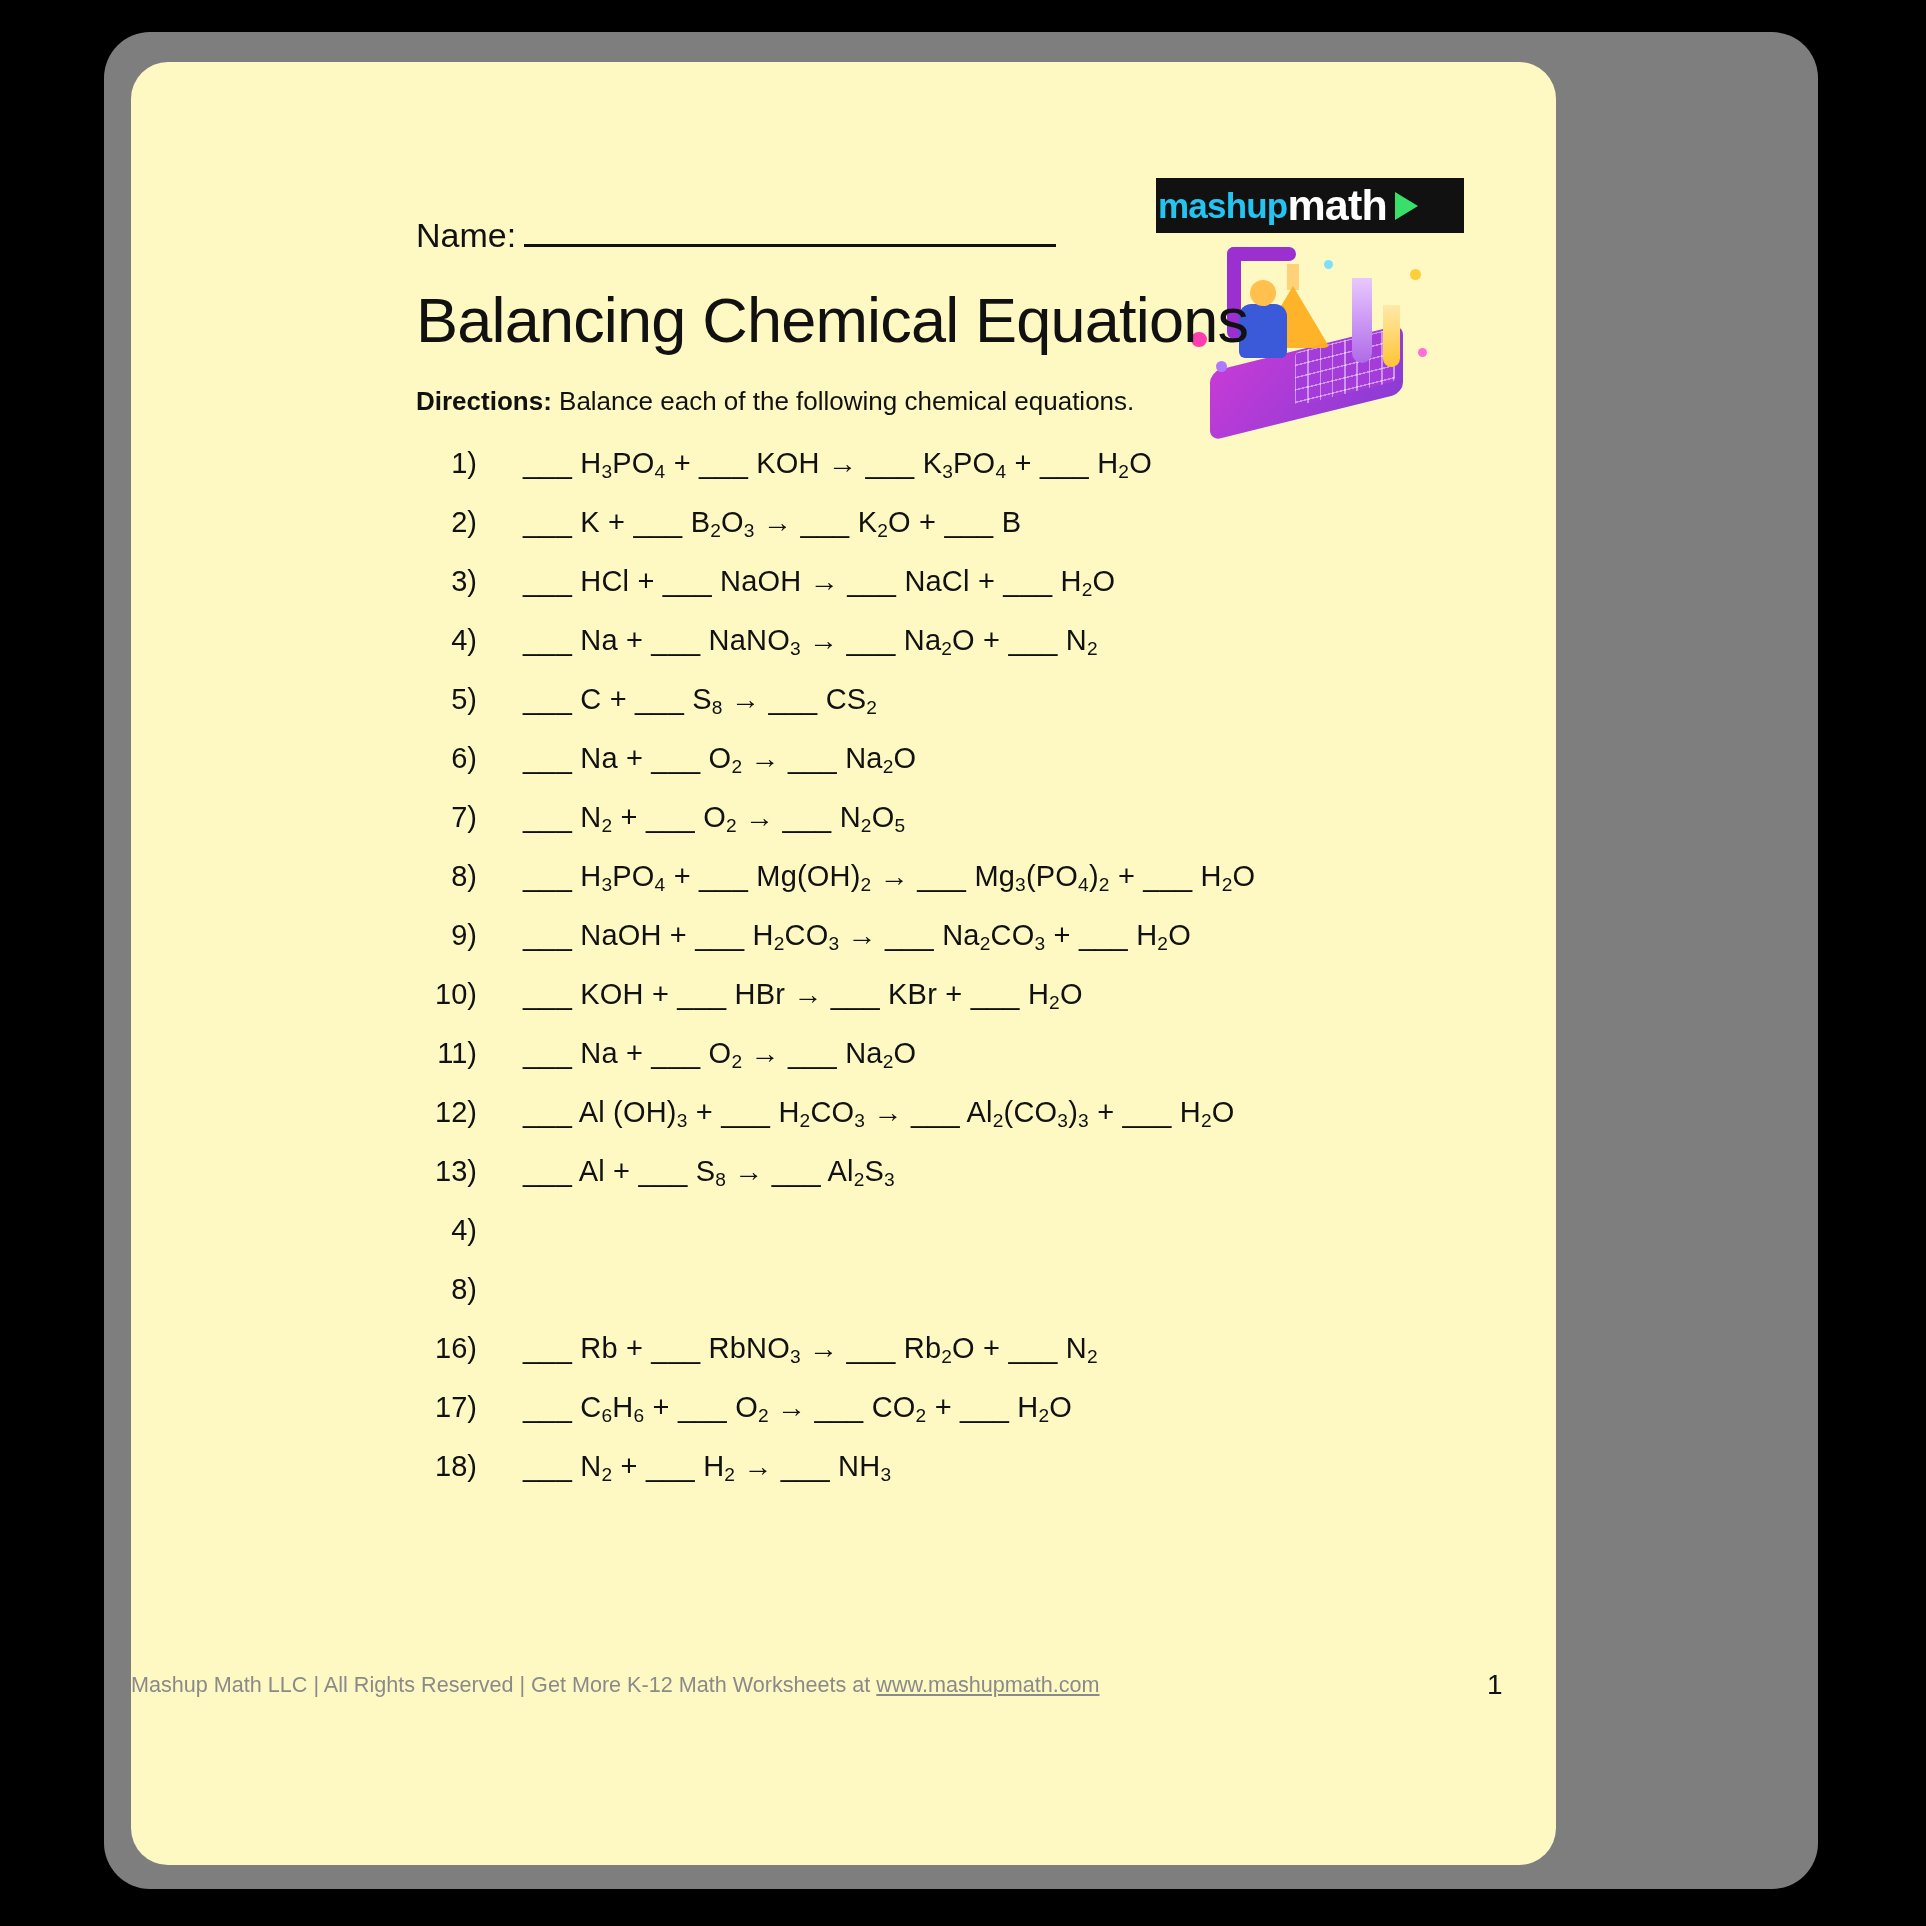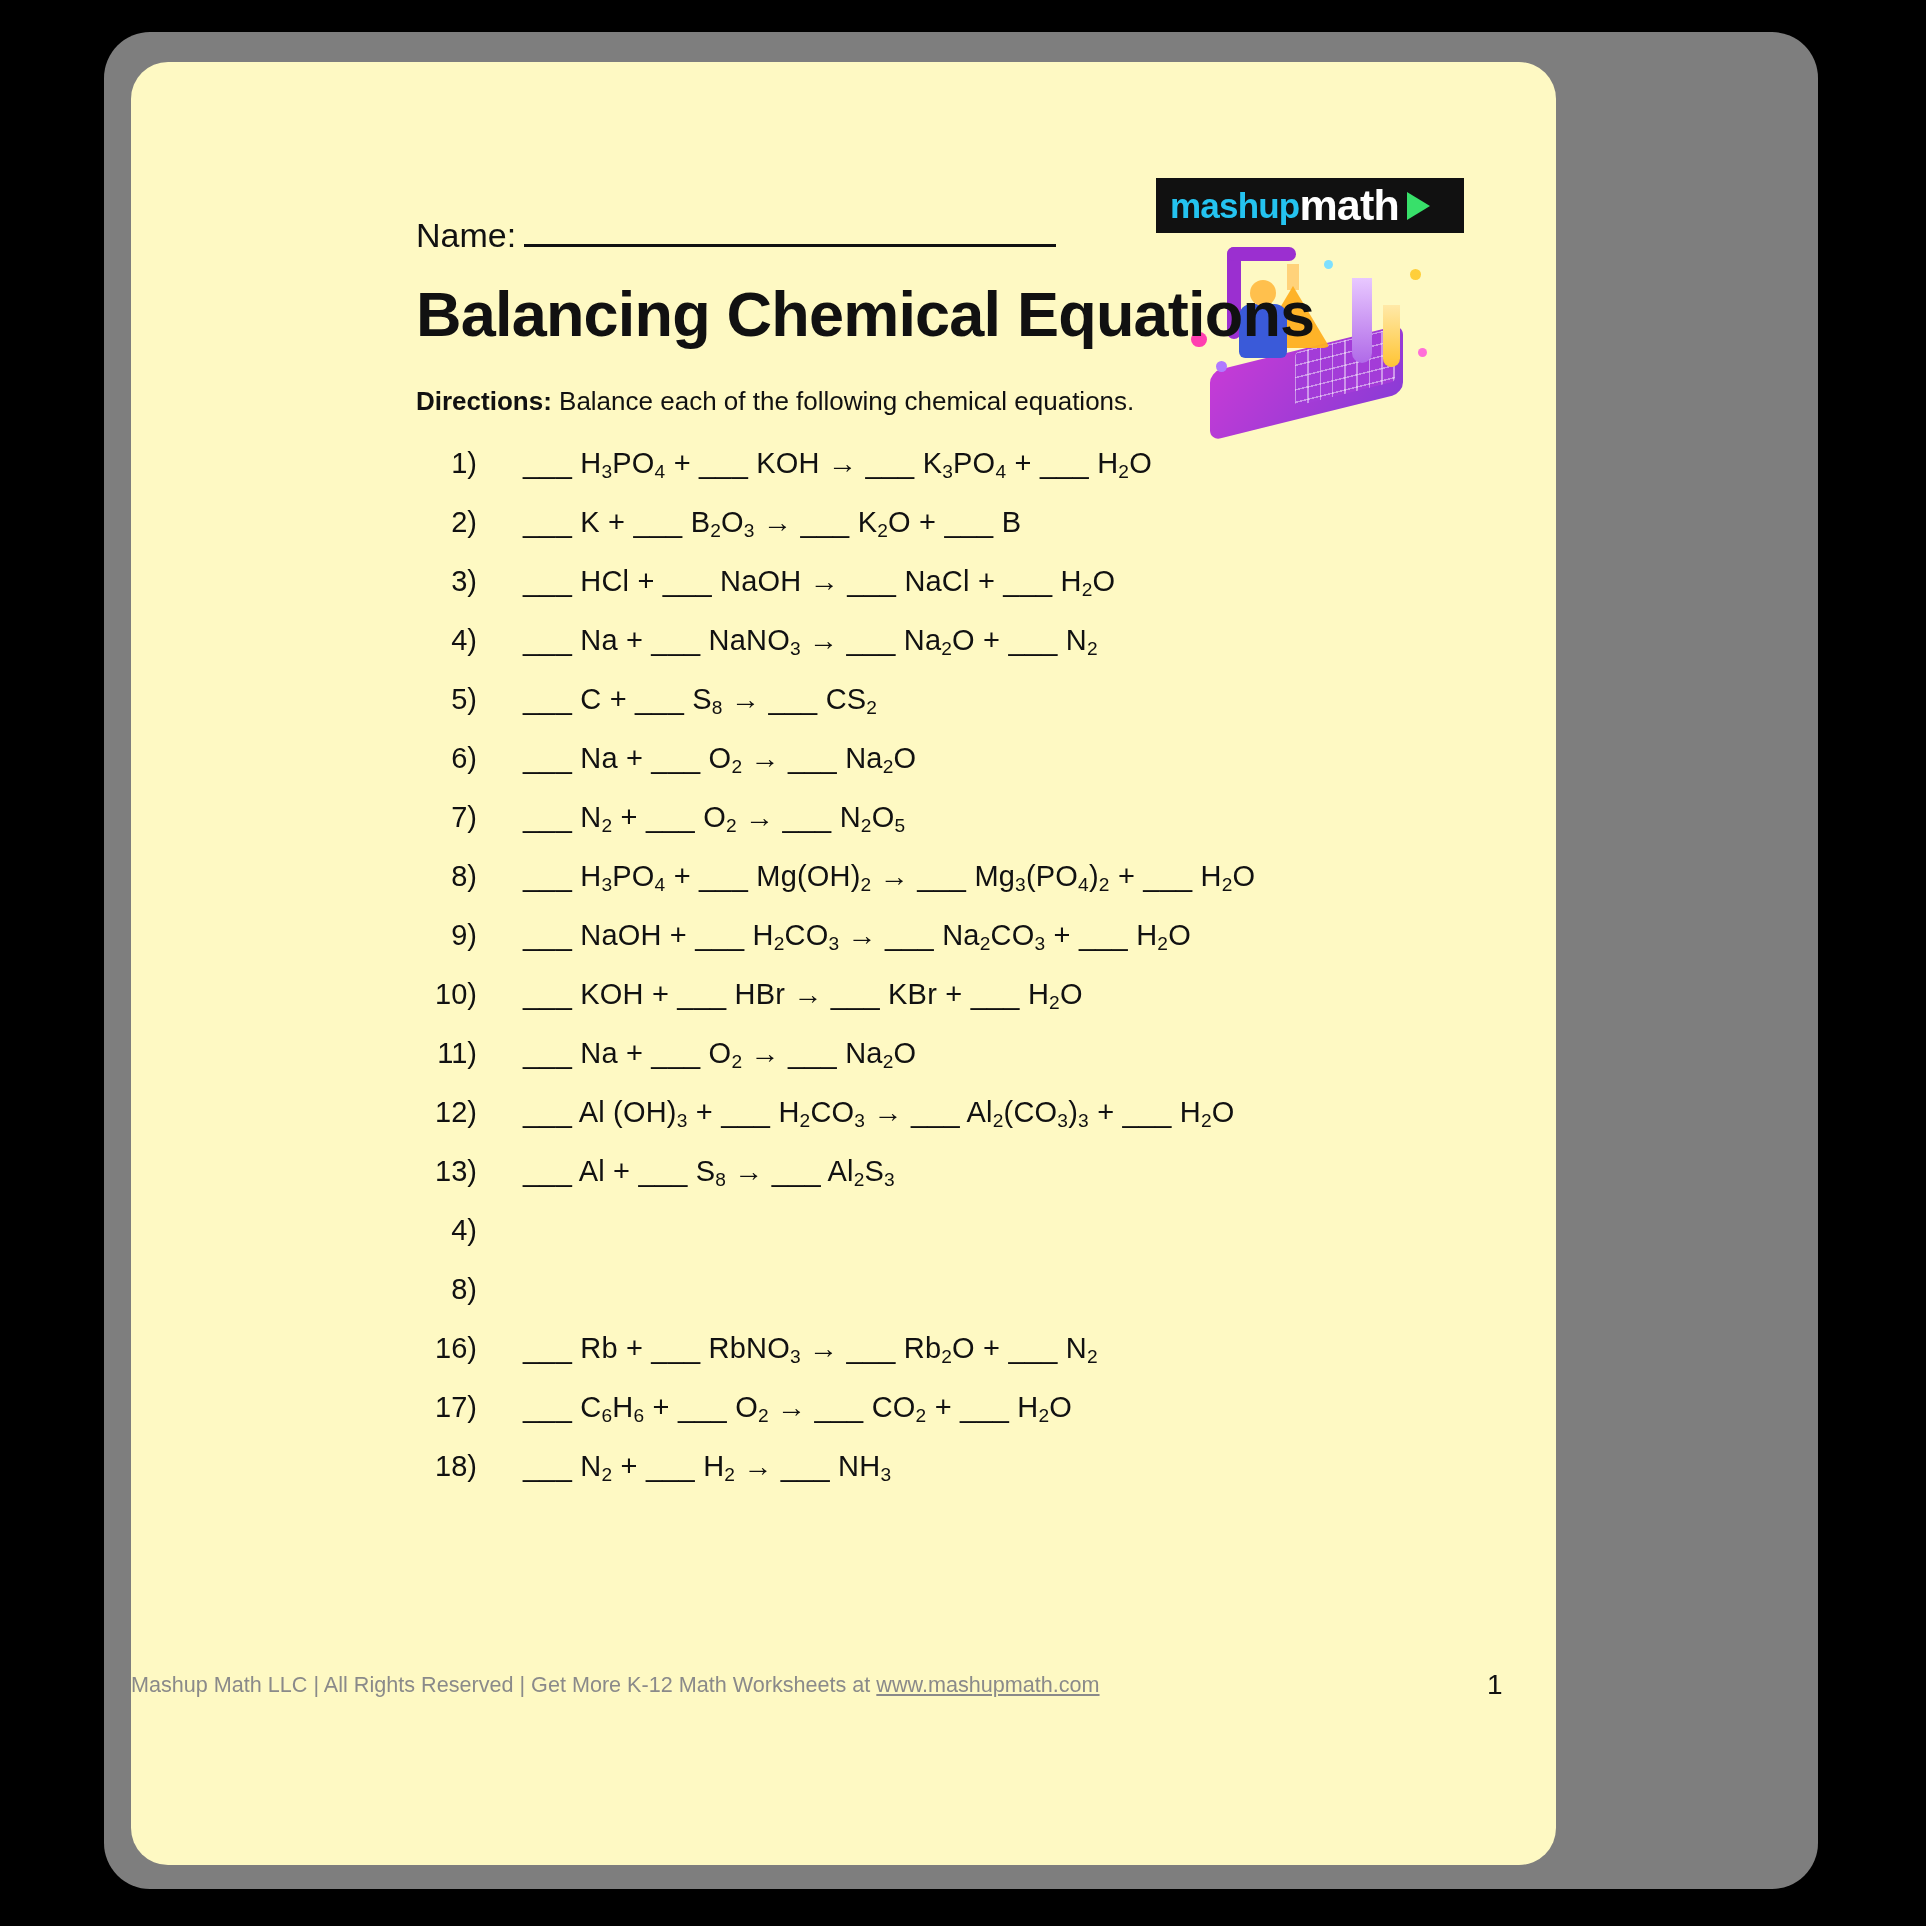--- a/index.html
+++ b/index.html
@@ -68,21 +68,21 @@
   }
   .logo-bar {
     position: absolute;
     left: 0;
     top: 0;
     width: 308px;
     height: 55px;
     background: #111111;
     display: flex;
     align-items: center;
-    padding-left: 14px;
+    padding-left: 2px;
     box-sizing: border-box;
   }
   .logo-mashup {
     color: #24c3f0;
     font-size: 35px;
     font-weight: bold;
     letter-spacing: -0.8px;
   }
   .logo-math {
     color: #ffffff;
@@ -189,23 +189,23 @@
   .illus .d1 { left: 12.3px; top: 100px; width: 15.4px; height: 15.4px; background: #ff3fb0; }
   .illus .d2 { left: 231px; top: 37px; width: 10.8px; height: 10.8px; background: #ffcf3a; }
   .illus .d3 { left: 239px; top: 116px; width: 9.2px; height: 9.2px; background: #ff6fd8; }
   .illus .d4 { left: 145px; top: 28px; width: 9.2px; height: 9.2px; background: #7ee0ff; }
   .illus .d5 { left: 37px; top: 129px; width: 10.8px; height: 10.8px; background: #b07aff; }
 
   
   .worksheet-title {
     position: absolute;
     left: 285px;
-    top: 216px;
+    top: 222px;
     font-size: 63px;
-    font-weight: bold;
+    font-weight: normal;
     color: #111111;
     letter-spacing: -0.8px;
     white-space: nowrap;
   }
   .directions {
     position: absolute;
     left: 285px;
     top: 324px;
     font-size: 26px;
     color: #111111;

